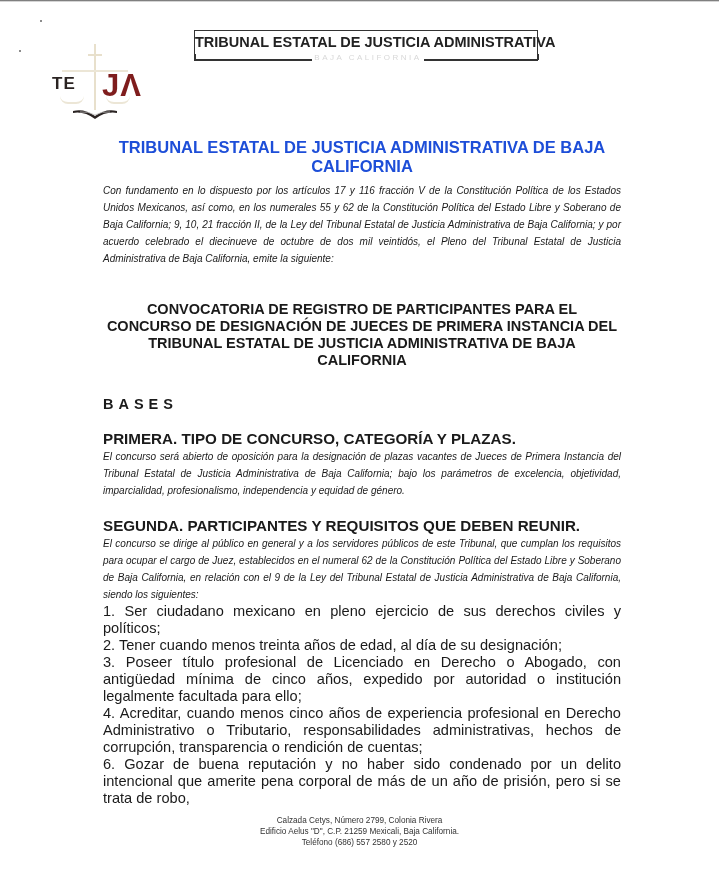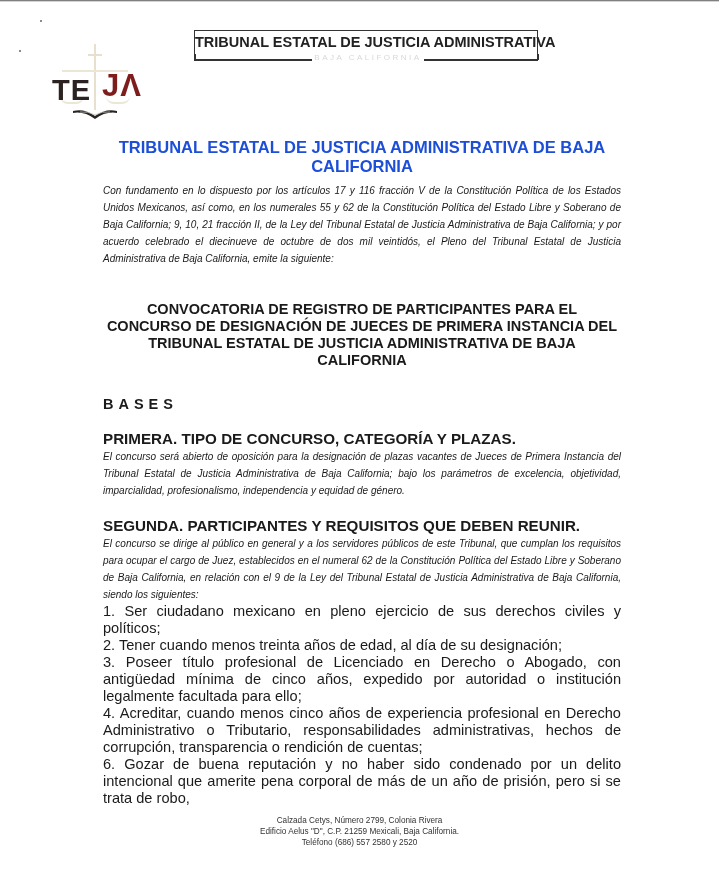--- a/index.html
+++ b/index.html
@@ -4,21 +4,21 @@
   <style>
     html, body { margin: 0; padding: 0; background: #ffffff; }
     body { width: 719px; height: 871px; position: relative; overflow: hidden; color: #1a1a1a; font-family: "Liberation Sans", sans-serif; }
     .top-shadow { position: absolute; left: 0; top: 0; width: 719px; height: 2px; background: linear-gradient(#555, #fff); }
     .logo { position: absolute; left: 50px; top: 44px; width: 90px; height: 80px; }
     .logo .scale-pole { position: absolute; left: 44px; top: 0; width: 2px; height: 66px; background: #e8e0cc; }
     .logo .scale-cross { position: absolute; left: 38px; top: 10px; width: 14px; height: 2px; background: #e8e0cc; }
     .logo .scale-beam { position: absolute; left: 12px; top: 26px; width: 66px; height: 2px; background: #ece6d6; }
     .logo .pan-l { position: absolute; left: 10px; top: 52px; width: 24px; height: 6px; border-bottom: 2px solid #ece6d6; border-radius: 0 0 12px 12px; }
     .logo .pan-r { position: absolute; left: 56px; top: 52px; width: 24px; height: 6px; border-bottom: 2px solid #ece6d6; border-radius: 0 0 12px 12px; }
-    .logo .letters-l { position: absolute; left: 2px; top: 30px; font-size: 29px; font-weight: bold; color: #2a2322; letter-spacing: 1px; }
+    .logo .letters-l { position: absolute; left: 2px; top: 30px; font-size: 17px; font-weight: bold; color: #2a2322; letter-spacing: 1px; }
     .logo .letters-r { position: absolute; left: 52px; top: 24px; font-size: 31px; font-weight: bold; color: #7f1d1d; letter-spacing: 1px; }
     .logo .book { position: absolute; left: 22px; top: 64px; width: 46px; height: 12px; }
     .header-box { position: absolute; left: 194px; top: 30px; width: 344px; height: 24px; border: 1.5px solid #333; border-bottom: none; box-sizing: border-box; }
     .header-box-title { position: absolute; left: 0; right: 0; top: 3px; text-align: center; font-size: 14.5px; font-weight: bold; color: #222; white-space: nowrap; }
     .header-sub-line-l { position: absolute; left: 194px; top: 59px; width: 118px; height: 1.5px; background: #333; }
     .header-sub-line-r { position: absolute; left: 424px; top: 59px; width: 114px; height: 1.5px; background: #333; }
     .header-sub-line-l-v { position: absolute; left: 194px; top: 54px; width: 1.5px; height: 6px; background: #333; }
     .header-sub-line-r-v { position: absolute; left: 537px; top: 54px; width: 1.5px; height: 6px; background: #333; }
     .header-sub { position: absolute; left: 312px; top: 53px; width: 112px; text-align: center; font-size: 8px; letter-spacing: 2.5px; color: #d8d8d8; }
     .content { position: absolute; left: 103px; top: 138px; width: 518px; }

